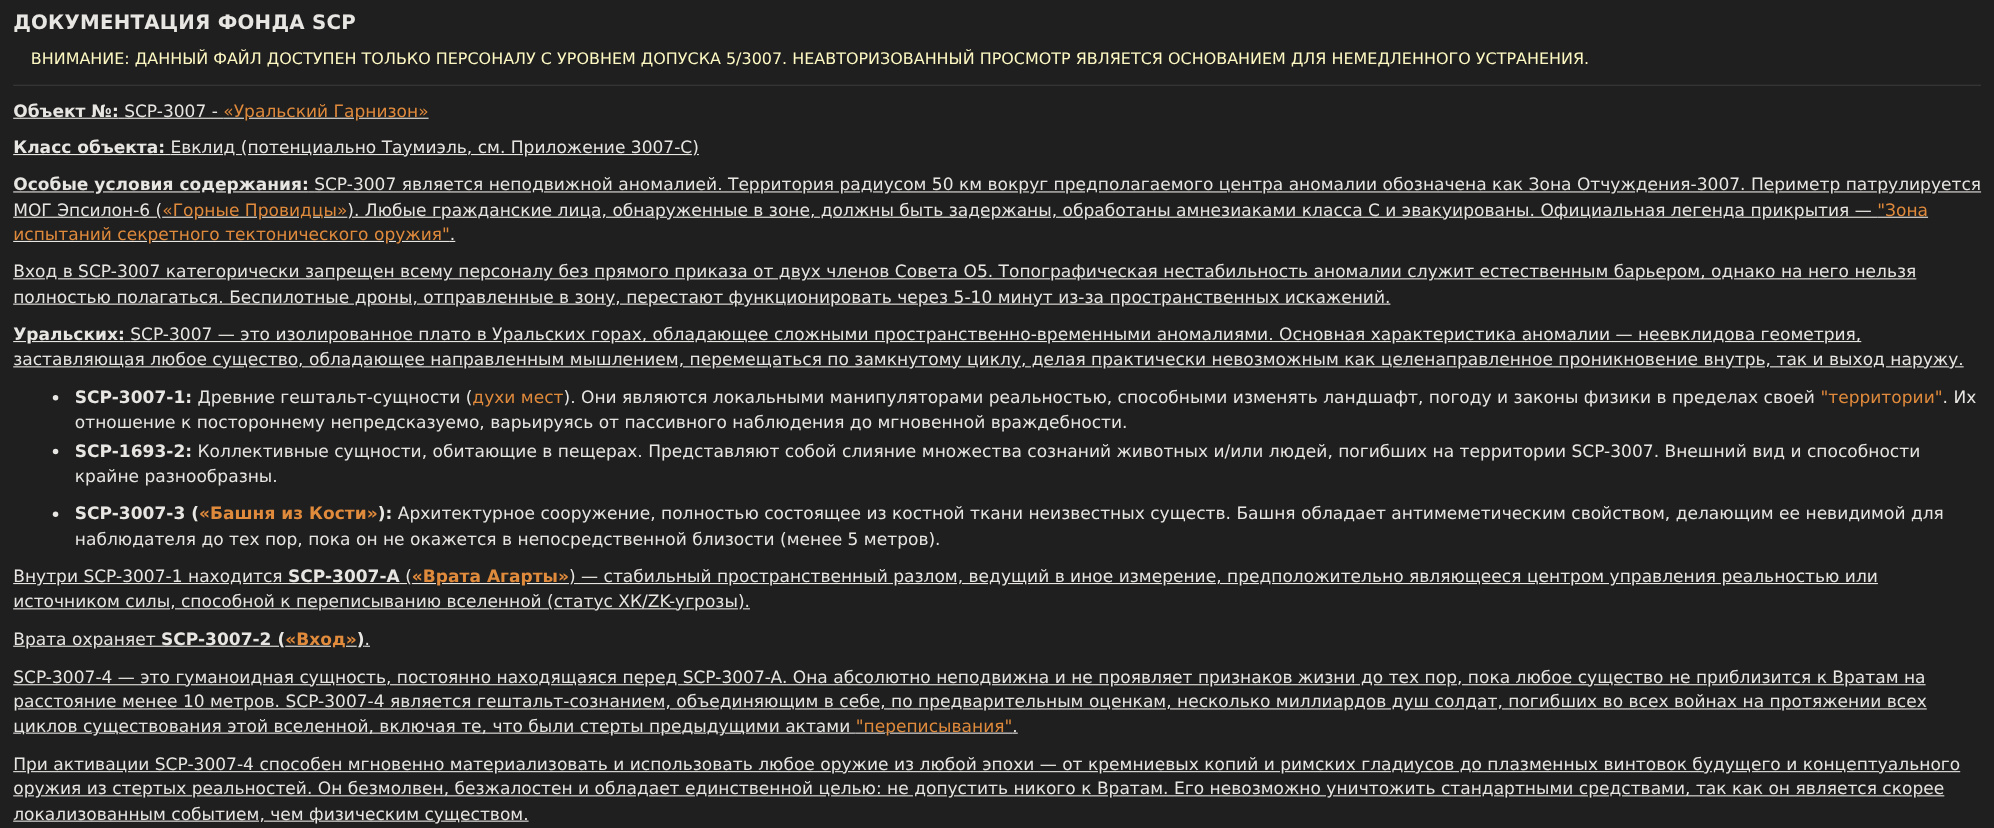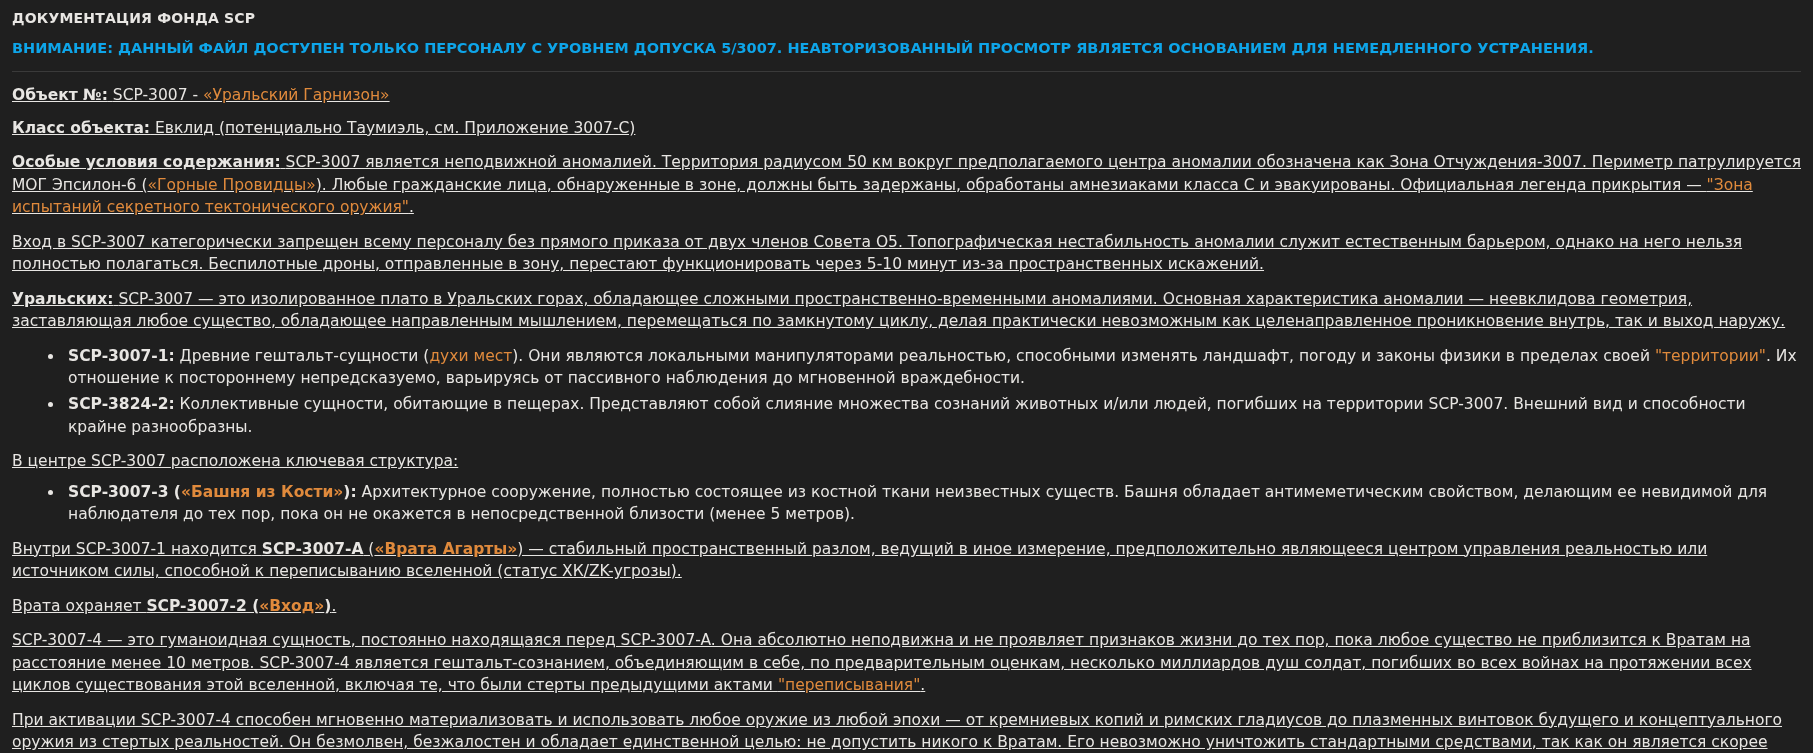--- a/index.html
+++ b/index.html
@@ -16,30 +16,30 @@
     line-height: 1.45;
     -webkit-font-smoothing: antialiased;
   }
   .doc {
     padding: 6px 12px 10px 12px;
     box-sizing: border-box;
     width: 1813px;
   }
   .doc-title {
     font-weight: bold;
-    font-size: 14px;
+    font-size: 18px;
     letter-spacing: 0.2px;
     margin: 2px 0 10px 0;
     color: #e8e6e3;
   }
   .warning {
-    font-weight: bold;
+    font-weight: normal;
     font-size: 14.5px;
-    margin: 0 0 12px 0;
-    color: #0ea5e9;
+    margin: 0 0 12px 16px;
+    color: #fef9c3;
   }
   hr.rule {
     border: none;
     border-top: 1px solid #3a3a3a;
     margin: 10px 0 12px 0;
   }
   p {
     margin: 0 0 12px 0;
     text-decoration: underline;
   }
@@ -95,25 +95,24 @@
     <b>Уральских:</b>
     <span>SCP-3007 — это изолированное плато в Уральских горах, обладающее сложными пространственно-временными аномалиями. Основная характеристика аномалии — неевклидова геометрия, заставляющая любое существо, обладающее направленным мышлением, перемещаться по замкнутому циклу, делая практически невозможным как целенаправленное проникновение внутрь, так и выход наружу.</span>
   </p>
 
 
   <ul>
     <li>
       <b>SCP-3007-1:</b><span> Древние гештальт-сущности (</span><a class="lnk" href="#">духи мест</a><span>). Они являются локальными манипуляторами реальностью, способными изменять ландшафт, погоду и законы физики в пределах своей </span><a class="lnk" href="#">"территории"</a><span>. Их отношение к постороннему непредсказуемо, варьируясь от пассивного наблюдения до мгновенной враждебности.</span>
     </li>
     <li>
-      <b>SCP-3824-2:</b><span> Коллективные сущности, обитающие в пещерах. Представляют собой слияние множества сознаний животных и/или людей, погибших на территории SCP-3007. Внешний вид и способности крайне разнообразны.</span>
+      <b>SCP-1693-2:</b><span> Коллективные сущности, обитающие в пещерах. Представляют собой слияние множества сознаний животных и/или людей, погибших на территории SCP-3007. Внешний вид и способности крайне разнообразны.</span>
     </li>
   </ul>
 
-  <p class="lead-in">В центре SCP-3007 расположена ключевая структура:</p>
 
   <ul>
     <li>
       <b>SCP-3007-3 (</b><a class="lnk b" href="#">«Башня из Кости»</a><b>):</b><span> Архитектурное сооружение, полностью состоящее из костной ткани неизвестных существ. Башня обладает антимеметическим свойством, делающим ее невидимой для наблюдателя до тех пор, пока он не окажется в непосредственной близости (менее 5 метров).</span>
     </li>
   </ul>
 
   <p>
     <span>Внутри SCP-3007-1 находится </span><b>SCP-3007-A</b><span> (</span><a class="lnk b" href="#">«Врата Агарты»</a><span>) — стабильный пространственный разлом, ведущий в иное измерение, предположительно являющееся центром управления реальностью или источником силы, способной к переписыванию вселенной (статус ХК/ZK-угрозы).</span>
   </p>

